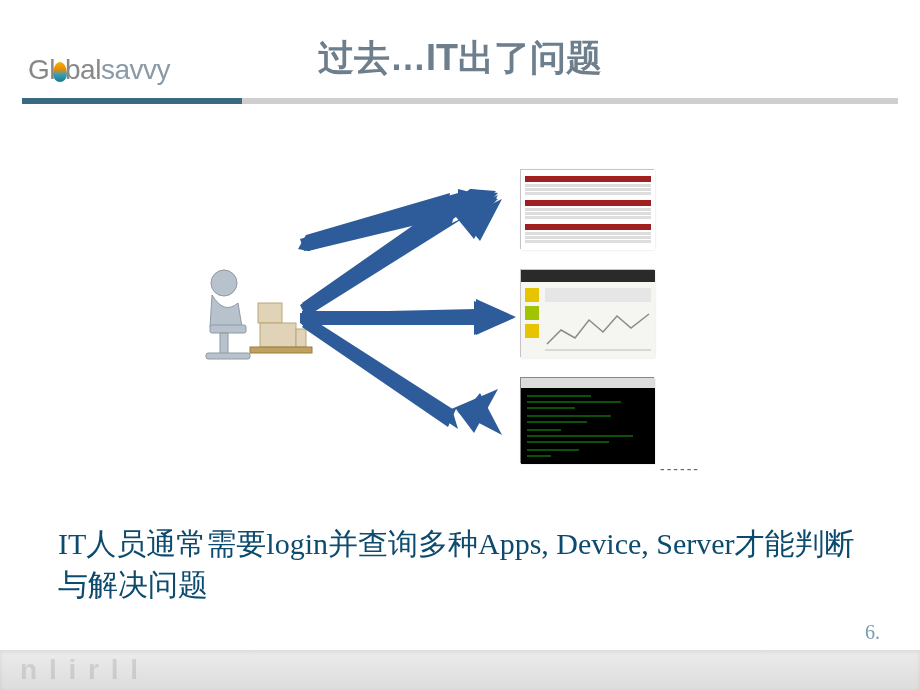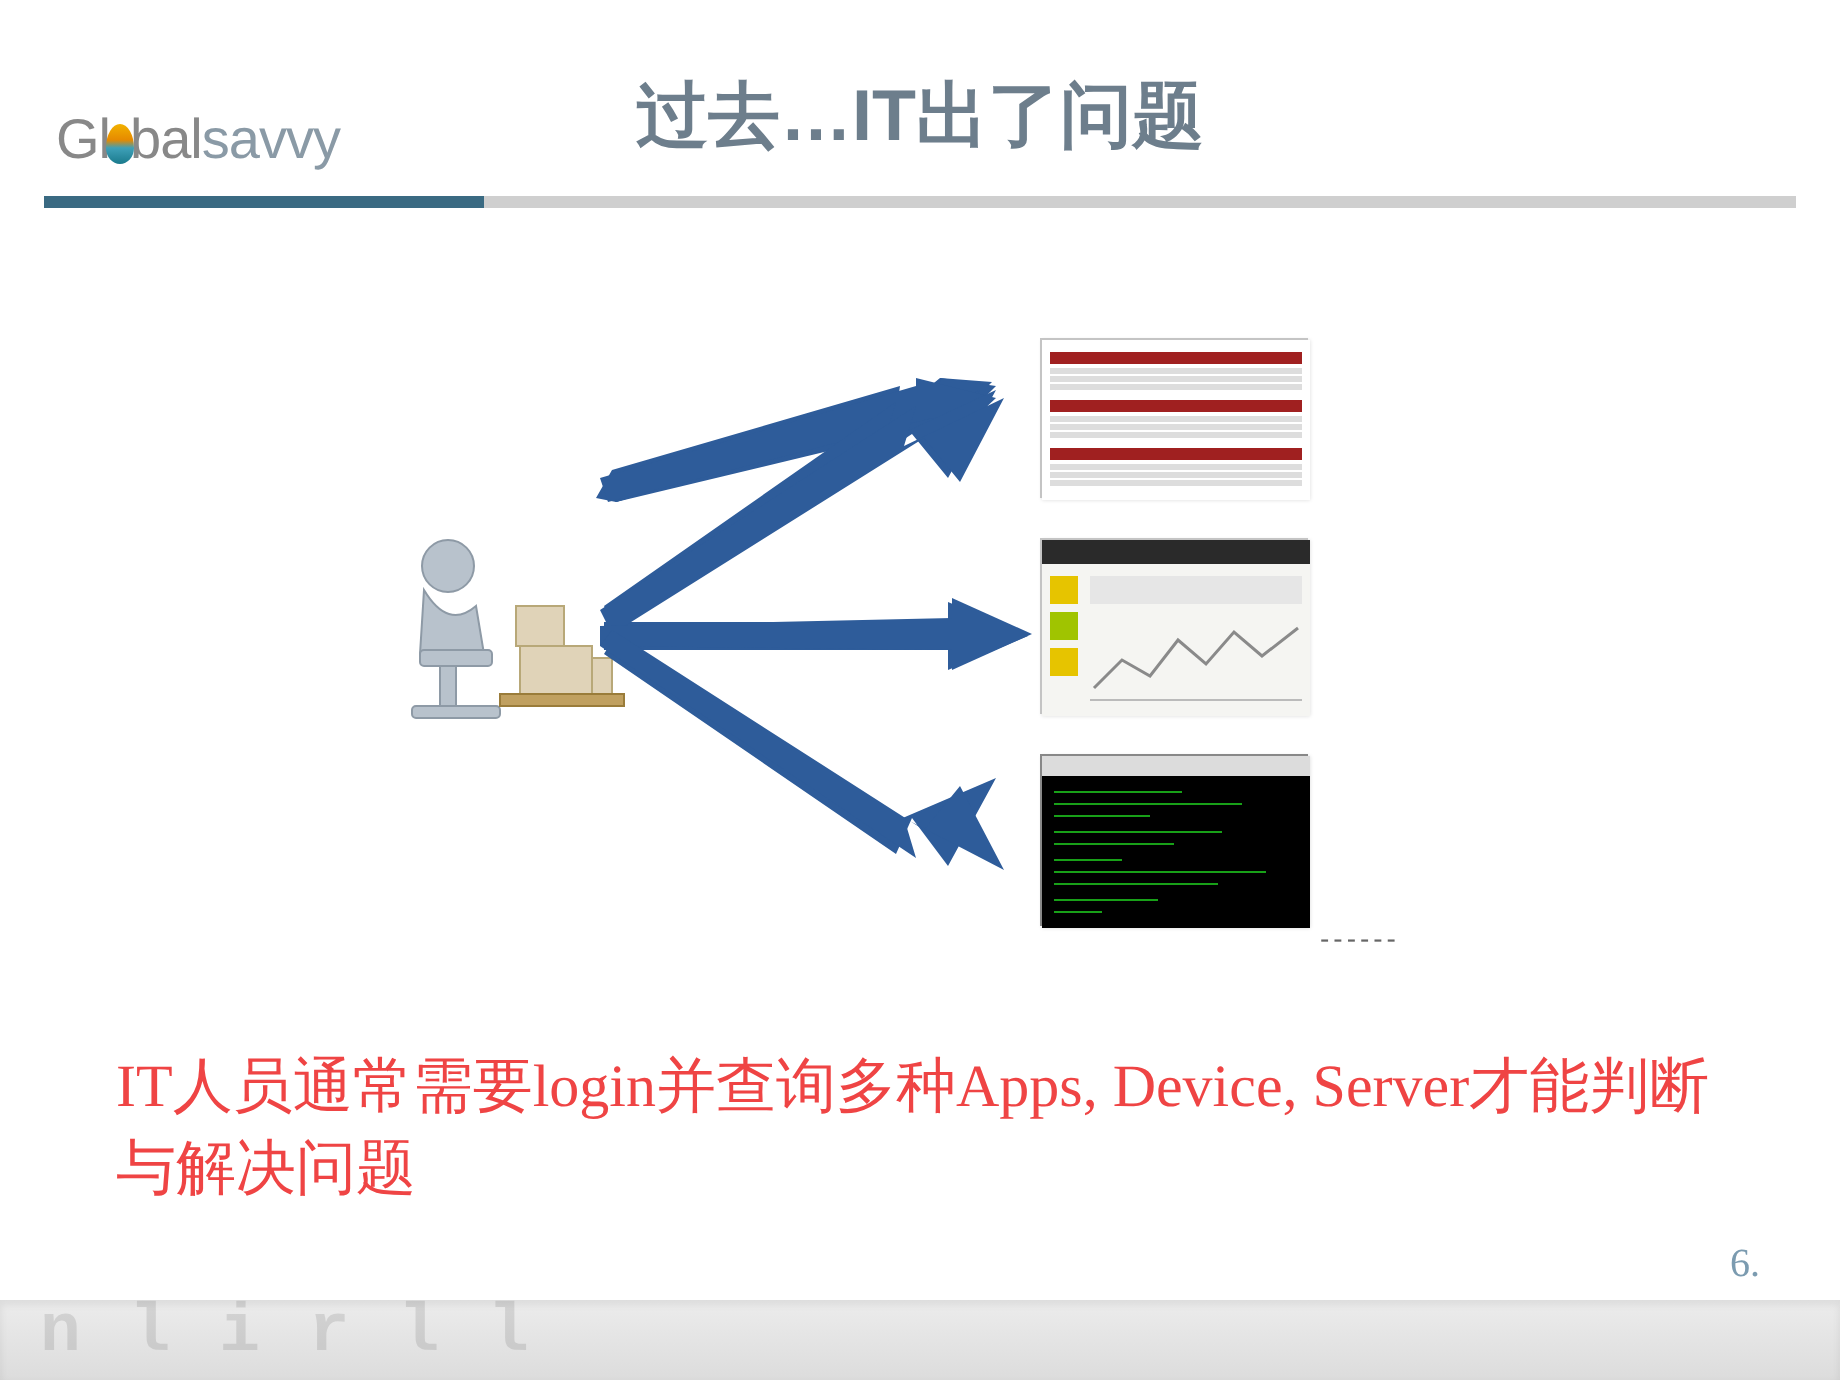--- a/index.html
+++ b/index.html
@@ -91,21 +91,21 @@
     position: absolute;
     left: 490px; top: 296px;
     color: #666;
     font-size: 14px;
     letter-spacing: 2px;
   }
   .caption {
     position: absolute;
     left: 58px; top: 524px;
     right: 60px;
-    color: #ef4444;
+    color: #0c4a6e;
     font-family: "Times New Roman", "SimSun", serif;
     font-size: 30px;
     line-height: 1.35;
   }
   .pagenum {
     position: absolute;
     right: 40px;
     bottom: 46px;
     color: #7b9bb0;
     font-family: "Times New Roman", serif;
@@ -114,22 +114,22 @@
   .footer-shadow {
     position: absolute;
     left: 0; right: 0; bottom: 0;
     height: 40px;
     background: linear-gradient(#ececec, #dcdcdc);
     box-shadow: inset 0 2px 4px rgba(0,0,0,0.08);
   }
   .footer-towers {
     position: absolute;
     left: 20px; bottom: 4px;
-    font-family: Liberation Mono, monospace;
-    font-size: 34px;
+    font-family: Liberation Sans, sans-serif;
+    font-size: 28px;
     color: rgba(0,0,0,0.10);
     letter-spacing: 2px;
     font-weight: 900;
   }
 </style>
 </head>
 <body>
 
 <div class="slide">
 

